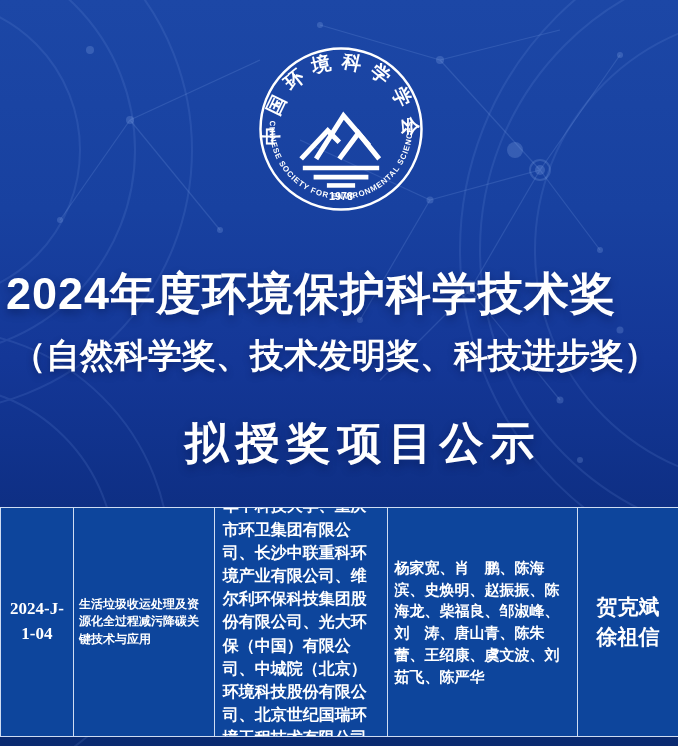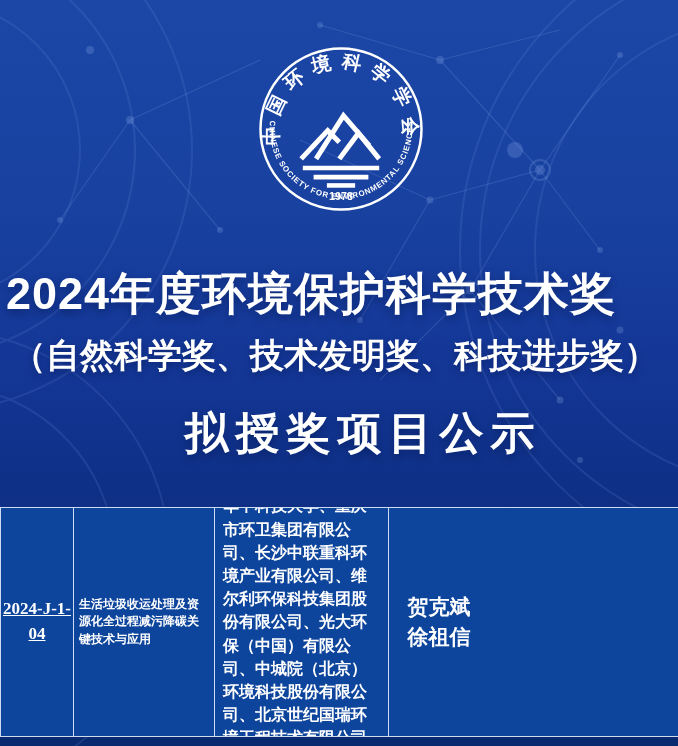--- a/index.html
+++ b/index.html
@@ -23,21 +23,21 @@
     text-shadow:0 4px 8px rgba(3,18,66,0.45);
     white-space:nowrap;
   }
   .subtitle {
     position:absolute; left:12px; top:333px; width:678px;
     font-size:34px; font-weight:900;
     text-shadow:0 3px 7px rgba(3,18,66,0.45);
     white-space:nowrap;
   }
   .announce-wrap {
-    position:absolute; left:0; top:404px; width:678px; text-align:center;padding-left:41px;
+    position:absolute; left:0; top:414px; width:678px; text-align:center;padding-left:41px;
   }
   .announce {
     display:inline-block;
     font-size:44px; font-weight:900; letter-spacing:7px; margin-right:-7px;
     text-shadow:0 4px 8px rgba(3,18,66,0.45);
     white-space:nowrap;
   }
 
   .award-table {
     position:absolute; left:0; top:507px; width:678px; height:230px;
@@ -47,21 +47,21 @@
     border-left:1.5px solid rgba(222,233,250,0.92);
     background:#0d459c;
   }
   .cell {
     display:flex; align-items:center; justify-content:center;
     border-right:1.5px solid rgba(222,233,250,0.92);
     font-weight:700; line-height:1.45;
     overflow:hidden;
   }
   .cell:last-child { border-right:none; }
-  .cell-id   { width:73px;  font-family:"Liberation Serif","DejaVu Serif",serif; font-size:17px; text-align:center; padding:2px;text-decoration:underline; }
+  .cell-id   { width:73px;  font-family:"Liberation Serif","DejaVu Serif",serif; font-size:17px; text-align:center; padding:2px; }
   .cell-proj { width:141px; font-size:12px; text-align:left; padding:4px 5px; }
   .cell-org  { width:174px; font-size:16px; text-align:left; padding:4px 8px; }
   .cell-ppl  { width:190px; font-size:15px; text-align:left; padding:4px 6px; }
   .cell-nom  { width:100px; font-size:21px; text-align:center; white-space:pre-line; padding:2px; }
 </style>
 </head>
 <body>
 
 <div class="poster">
 
@@ -151,19 +151,22 @@
   <div class="award-table">
     <div class="cell cell-id">
       <div>2024-J-1-04</div>
     </div>
     <div class="cell cell-proj">
       <div>生活垃圾收运处理及资源化全过程减污降碳关键技术与应用</div>
     </div>
     <div class="cell cell-org">
       <div>华中科技大学、重庆市环卫集团有限公司、长沙中联重科环境产业有限公司、维尔利环保科技集团股份有限公司、光大环保（中国）有限公司、中城院（北京）环境科技股份有限公司、北京世纪国瑞环境工程技术有限公司</div>
     </div>
+    <div class="cell cell-ppl">
+      <div>杨家宽、肖　鹏、陈海滨、史焕明、赵振振、陈海龙、柴福良、邹淑峰、刘　涛、唐山青、陈朱蕾、王绍康、虞文波、刘茹飞、陈严华</div>
+    </div>
     <div class="cell cell-nom">
       <div>贺克斌
 徐祖信</div>
     </div>
   </div>
 
 </div>
 
 </body></html>

